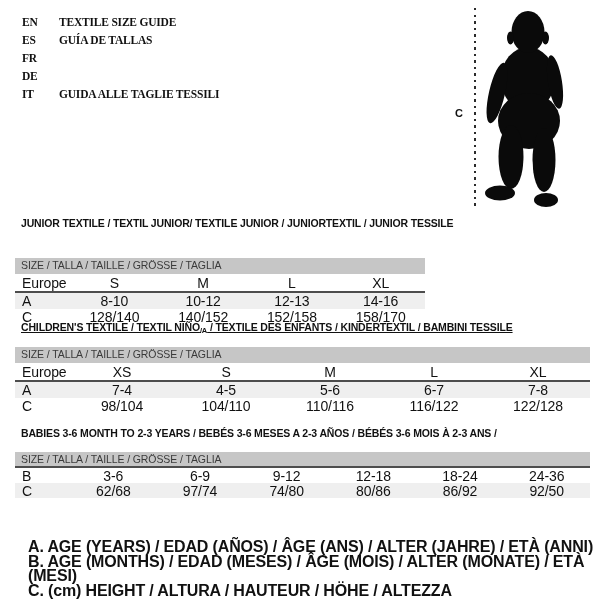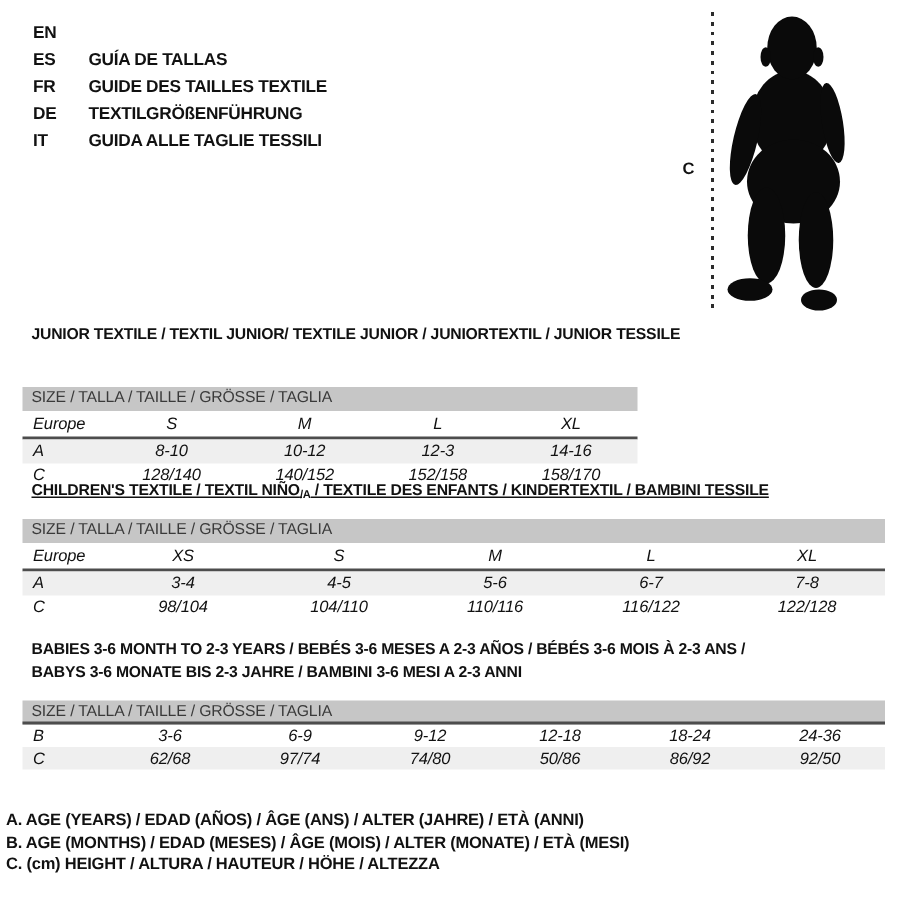--- a/index.html
+++ b/index.html
@@ -5,21 +5,21 @@
   :root{
     --band:#c6c6c6; --stripe:#efefef; --rule:#4d4d4d; --ink:#111111; --bandtext:#3a3a3a;
   }
   *{margin:0;padding:0;box-sizing:border-box;}
   html,body{background:#ffffff;}
   .page{
     position:relative;width:600px;height:600px;background:#ffffff;overflow:hidden;
     font-family:"Liberation Sans","DejaVu Sans",sans-serif;color:var(--ink);
   }
   
-  .langs{position:absolute;left:22px;top:13px;}
+  .langs{position:absolute;left:22px;top:13px;font-family:Liberation Serif, serif;}
   .lang-row{display:flex;font-weight:bold;font-size:11.5px;line-height:18px;letter-spacing:-0.2px;}
   .lang-code{width:37px;}
   
   .measure-c{position:absolute;left:455px;top:107px;font-weight:bold;font-size:11px;}
   .measure-line{
     position:absolute;left:474px;top:8px;width:2px;height:201px;
     background:repeating-linear-gradient(to bottom,#2b2b2b 0 2.5px,transparent 2.5px 6.5px);
   }
   .baby-svg{position:absolute;left:483px;top:9px;width:85px;height:200px;}
   
@@ -30,49 +30,48 @@
   .ttl{font-weight:bold;font-size:10.5px;line-height:15px;letter-spacing:-0.15px;padding-left:6px;white-space:nowrap;}
   .ttl .subA{font-size:7.5px;vertical-align:-2px;}
   .t1 .ttl{margin-bottom:27px;}
   .t2 .ttl{margin-bottom:9px;text-decoration:underline;}
   .t3 .ttl{margin-bottom:11px;}
   .band{
     background:var(--band);color:var(--bandtext);
     font-size:10.5px;line-height:14px;height:16px;padding-left:6px;letter-spacing:-0.1px;
   }
   .band.ruled{border-bottom:2px solid var(--rule);}
-  .trow{display:flex;align-items:center;height:16px;font-size:11px;letter-spacing:-0.1px;font-style:italic;}
+  .trow{display:flex;align-items:center;height:16px;font-size:14px;letter-spacing:-0.1px;}
   .trow.hdr{height:19px;border-bottom:2px solid var(--rule);}
   .trow.shade{background:var(--stripe);}
   .t3 .trow{height:15px;}
   .lcell{width:55px;padding-left:7px;}
   .cell{flex:1;text-align:center;}
   
-  .legend{position:absolute;left:4px;top:540px;font-weight:bold;font-size:11px;line-height:14.5px;letter-spacing:-0.15px;}
+  .legend{position:absolute;left:28px;top:540px;font-weight:bold;font-size:16px;line-height:14.5px;letter-spacing:-0.15px;}
 </style>
 </head>
 <body>
 
 <div class="page">
 
   <div class="langs">
     <div class="lang-row">
       <span class="lang-code">EN</span>
+      <span class="lang-title">TEXTILE SIZE GUIDE</span>
     </div>
     <div class="lang-row">
       <span class="lang-code">ES</span>
       <span class="lang-title">GUÍA DE TALLAS</span>
     </div>
     <div class="lang-row">
       <span class="lang-code">FR</span>
-      <span class="lang-title">GUIDE DES TAILLES TEXTILE</span>
     </div>
     <div class="lang-row">
       <span class="lang-code">DE</span>
-      <span class="lang-title">TEXTILGRÖßENFÜHRUNG</span>
     </div>
     <div class="lang-row">
       <span class="lang-code">IT</span>
       <span class="lang-title">GUIDA ALLE TAGLIE TESSILI</span>
     </div>
   </div>
 
   <span class="measure-c">C</span>
   <div class="measure-line"></div>
   <svg class="baby-svg" viewBox="0 0 85 200" aria-hidden="true">
@@ -100,21 +99,21 @@
           <div class="lcell">Europe</div>
           <div class="cell">S</div>
           <div class="cell">M</div>
           <div class="cell">L</div>
           <div class="cell">XL</div>
         </div>
         <div class="trow shade">
           <div class="lcell">A</div>
           <div class="cell">8-10</div>
           <div class="cell">10-12</div>
-          <div class="cell">12-3</div>
+          <div class="cell">12-13</div>
           <div class="cell">14-16</div>
         </div>
         <div class="trow">
           <div class="lcell">C</div>
           <div class="cell">128/140</div>
           <div class="cell">140/152</div>
           <div class="cell">152/158</div>
           <div class="cell">158/170</div>
         </div>
       </div>
@@ -127,59 +126,58 @@
         <div class="trow hdr">
           <div class="lcell">Europe</div>
           <div class="cell">XS</div>
           <div class="cell">S</div>
           <div class="cell">M</div>
           <div class="cell">L</div>
           <div class="cell">XL</div>
         </div>
         <div class="trow shade">
           <div class="lcell">A</div>
-          <div class="cell">3-4</div>
+          <div class="cell">7-4</div>
           <div class="cell">4-5</div>
           <div class="cell">5-6</div>
           <div class="cell">6-7</div>
           <div class="cell">7-8</div>
         </div>
         <div class="trow">
           <div class="lcell">C</div>
           <div class="cell">98/104</div>
           <div class="cell">104/110</div>
           <div class="cell">110/116</div>
           <div class="cell">116/122</div>
           <div class="cell">122/128</div>
         </div>
       </div>
   </div>
 
   <div class="tsec t3">
     <div class="ttl">
       <div>BABIES 3-6 MONTH TO 2-3 YEARS / BEBÉS 3-6 MESES A 2-3 AÑOS / BÉBÉS 3-6 MOIS À 2-3 ANS /</div>
-      <div>BABYS 3-6 MONATE BIS 2-3 JAHRE / BAMBINI 3-6 MESI A 2-3 ANNI</div>
     </div>
     <div class="band ruled">SIZE / TALLA / TAILLE / GRÖSSE / TAGLIA</div>
     <div class="rows">
         <div class="trow">
           <div class="lcell">B</div>
           <div class="cell">3-6</div>
           <div class="cell">6-9</div>
           <div class="cell">9-12</div>
           <div class="cell">12-18</div>
           <div class="cell">18-24</div>
           <div class="cell">24-36</div>
         </div>
         <div class="trow shade">
           <div class="lcell">C</div>
           <div class="cell">62/68</div>
           <div class="cell">97/74</div>
           <div class="cell">74/80</div>
-          <div class="cell">50/86</div>
+          <div class="cell">80/86</div>
           <div class="cell">86/92</div>
           <div class="cell">92/50</div>
         </div>
       </div>
   </div>
 
   <div class="legend">
     <div>A. AGE (YEARS) / EDAD (AÑOS) / ÂGE (ANS) / ALTER (JAHRE) / ETÀ (ANNI)</div>
     <div>B. AGE (MONTHS) / EDAD (MESES) / ÂGE (MOIS) / ALTER (MONATE) / ETÀ (MESI)</div>
     <div>C. (cm) HEIGHT / ALTURA / HAUTEUR / HÖHE / ALTEZZA</div>

